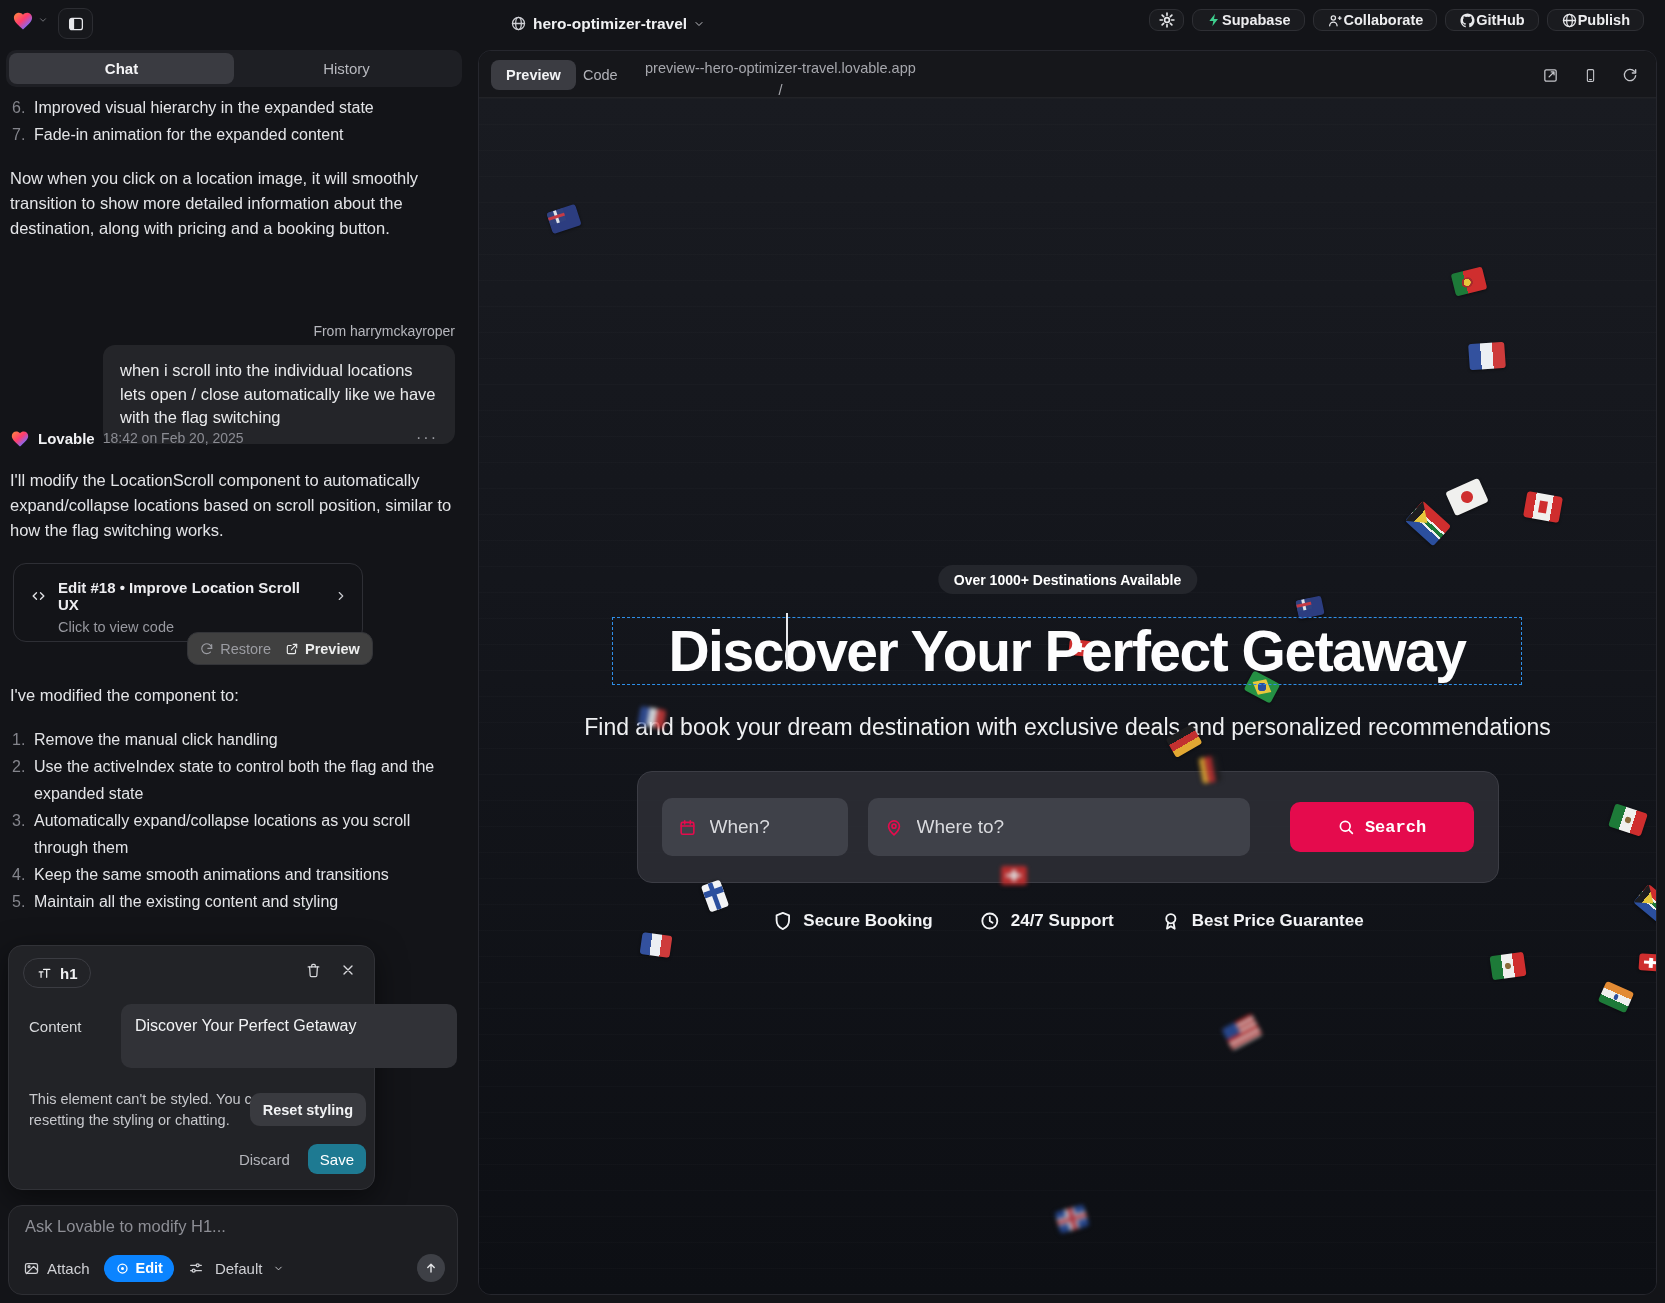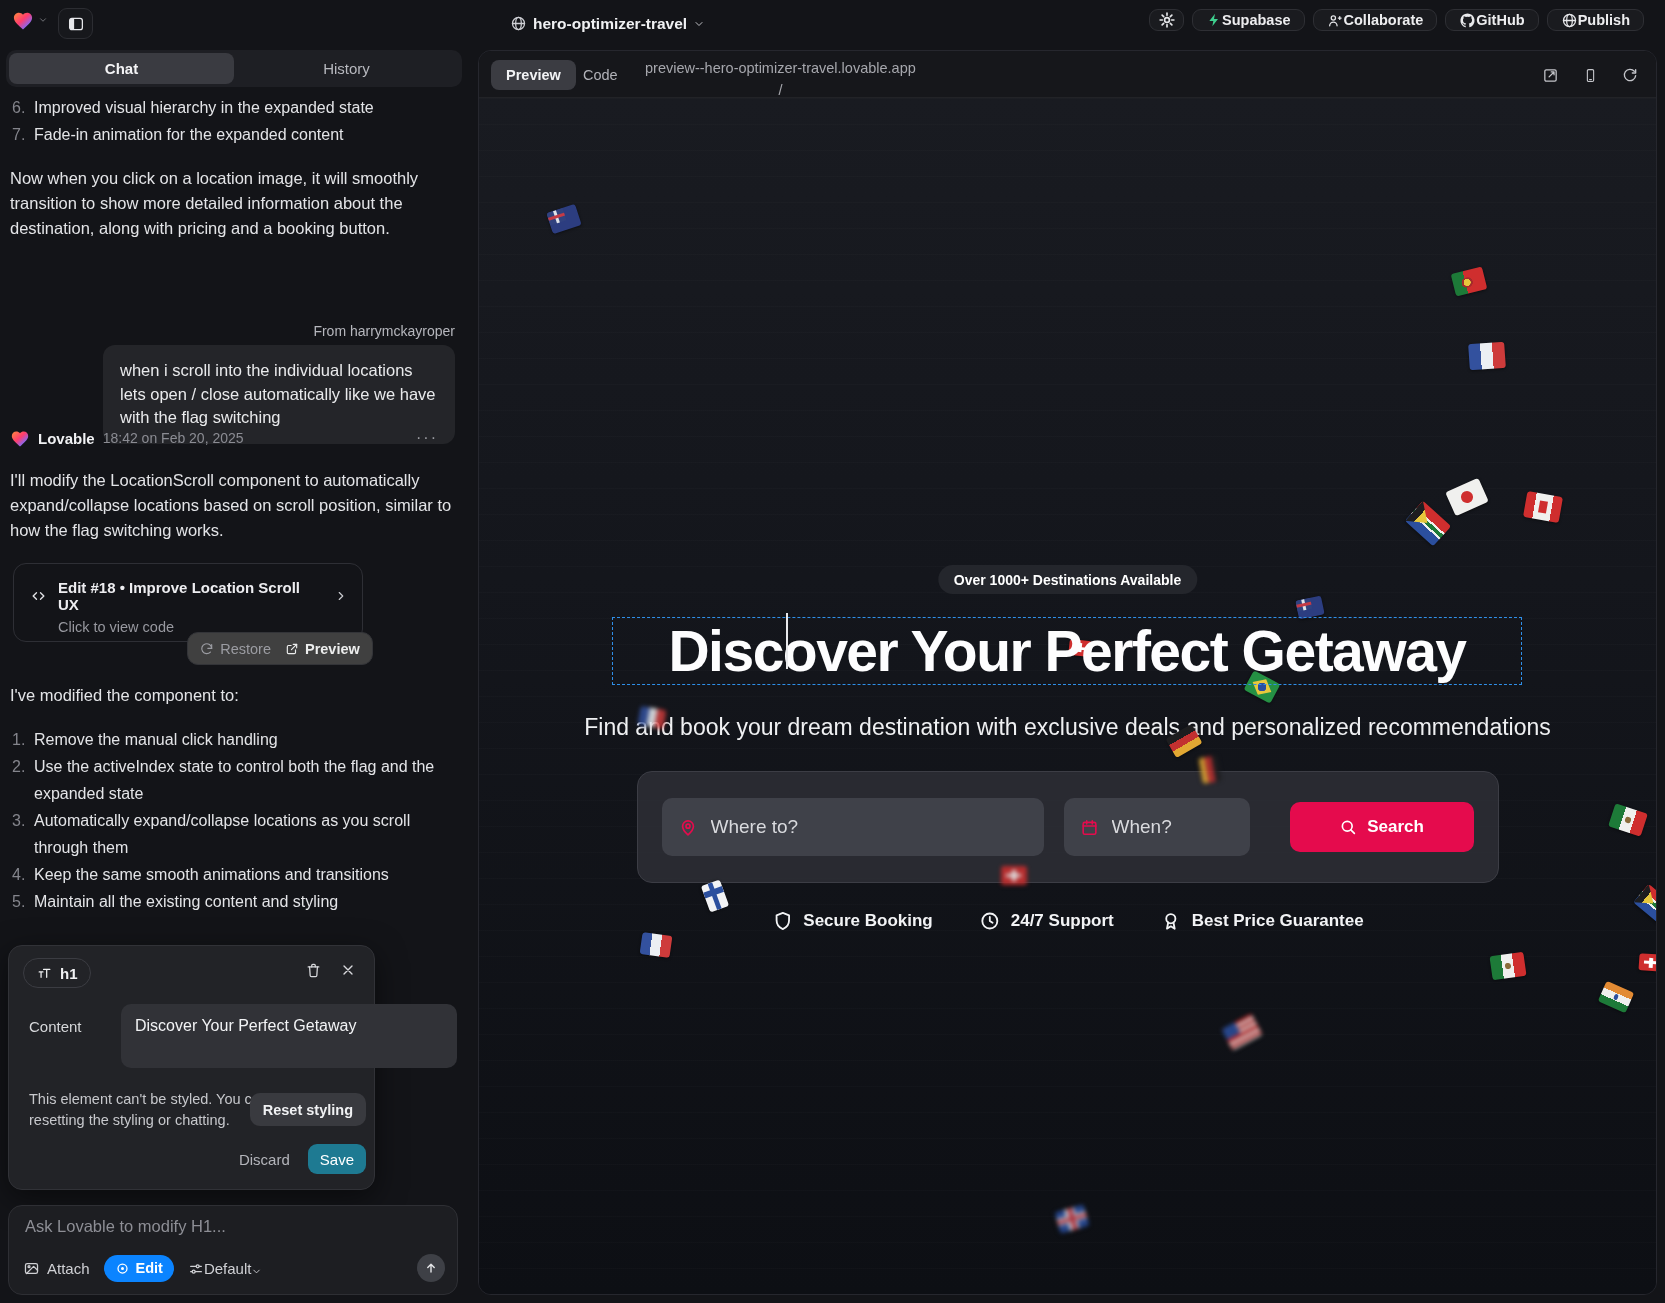--- a/index.html
+++ b/index.html
@@ -74,21 +74,21 @@
   
   .composer{position:absolute;left:8px;top:1158px;width:450px;height:90px;background:#1d1e22;
             border:1px solid #2e2f34;border-radius:14px;z-index:20;}
   .composer input{position:absolute;left:14px;top:10px;width:400px;background:transparent;border:none;outline:none;
                   font-family:"Liberation Sans",sans-serif;font-size:16.5px;color:#e7e8ea;}
   .composer input::placeholder{color:#8d8e95;}
   .comp-row{position:absolute;left:14px;right:12px;bottom:12px;display:flex;align-items:center;gap:14px;}
   .comp-attach{display:flex;align-items:center;gap:7px;font-size:15px;color:#cfd0d4;cursor:pointer;}
   .comp-edit{display:flex;align-items:center;gap:6px;height:27px;padding:0 11px;border-radius:999px;color:#fff;
              font-size:14.5px;font-weight:700;cursor:pointer;}
-  .comp-default{display:flex;align-items:flex-end;gap:0;font-size:15px;color:#cfd0d4;cursor:pointer;}
+  .comp-default{display:flex;align-items:center;gap:11px;font-size:15px;color:#cfd0d4;cursor:pointer;}
   .comp-send{margin-left:auto;width:28px;height:28px;border-radius:50%;background:#3e4046;display:flex;
              align-items:center;justify-content:center;cursor:pointer;}
 
   
   #preview-panel{position:absolute;left:478px;top:50px;width:1179px;height:1245px;background:#101217;
                  border:1px solid #26272e;border-radius:13px;overflow:hidden;}
   .pv-toolbar{position:absolute;left:0;top:0;right:0;height:47px;background:#16171b;border-bottom:1px solid #222327;}
   .pv-tab-preview{position:absolute;left:12px;top:9px;height:30px;padding:0 15px;background:#3b3c42;border-radius:8px;
                   display:flex;align-items:center;font-size:14.5px;font-weight:700;color:#f2f3f5;cursor:pointer;}
   .pv-tab-code{position:absolute;left:104px;top:9px;height:30px;display:flex;align-items:center;font-size:14.5px;
@@ -119,21 +119,21 @@
                 display:flex;align-items:center;padding:0 24px;gap:20px;}
   .s-input{height:58px;background:rgba(82,84,92,0.55);border-radius:10px;display:flex;align-items:center;
            gap:11px;padding:0 16px;}
   .s-input input{background:transparent;border:none;outline:none;font-family:"Liberation Sans",sans-serif;
                  font-size:19px;color:#e6e7ea;width:100%;}
   .s-input input::placeholder{color:#d9dade;}
   .s-where{width:382px;}
   .s-when{width:186px;}
   .search-btn{margin-left:auto;width:184px;height:50px;border:none;border-radius:10px;display:flex;align-items:center;
               justify-content:center;gap:10px;color:#fff;font-size:17px;font-weight:700;cursor:pointer;
-              font-family:Liberation Sans, sans-serif;}
+              font-family:Liberation Mono, monospace;}
   .features-row{position:absolute;left:50%;top:812px;transform:translateX(-50%);display:flex;gap:46px;z-index:3;}
   .feature{display:flex;align-items:center;gap:10px;font-size:17px;font-weight:700;color:#f2f3f5;white-space:nowrap;}
 
   
   .flag{position:absolute;border-radius:3px;overflow:hidden;z-index:5;box-shadow:0 1px 3px rgba(0,0,0,.45);}
   .flag i{position:absolute;display:none;}
   .f-france{background:linear-gradient(90deg,#33519e 0 33%,#eceff3 33% 66%,#ce3b3b 66%);}
   .f-portugal{background:linear-gradient(90deg,#1d7a38 0 38%,#cf2e2e 38%);}
   .f-portugal i{display:block;left:26%;top:30%;width:36%;height:42%;border-radius:50%;
      background:radial-gradient(circle,#e7c73c 0 44%,#a32b2b 45% 72%,transparent 73%);}
@@ -556,37 +556,37 @@
       <div class="hero-badge">Over 1000+ Destinations Available</div>
 
       <div class="hero-selection" style="border-color: rgb(47, 143, 232);">
         <div class="hero-title">Discover Your Perfect Getaway</div>
       </div>
       <div class="hero-caret"></div>
 
       <div class="hero-subtitle">Find and book your dream destination with exclusive deals and personalized recommendations</div>
 
       <div class="search-panel">
+        <div class="s-input s-when">
+          <span>
+            <svg width="19" height="19" viewBox="0 0 24 24" class="ic" style="stroke:#e50b4d;stroke-width:2">
+              <rect x="4" y="5.5" width="16" height="15" rx="2"></rect>
+                <path d="M4 10h16M8.5 3.5v4M15.5 3.5v4"></path>
+            </svg>
+          </span>
+          <input type="text" placeholder="When?" style="">
+        </div>
         <div class="s-input s-where">
           <span>
             <svg width="20" height="20" viewBox="0 0 24 24" class="ic" style="stroke:#e50b4d;stroke-width:2">
               <path d="M12 21.5c4-3.4 6.5-7 6.5-10.3a6.5 6.5 0 1 0-13 0c0 3.3 2.5 6.9 6.5 10.3z"></path>
               <circle cx="12" cy="11" r="2.4"></circle>
             </svg>
           </span>
           <input type="text" placeholder="Where to?" style="">
-        </div>
-        <div class="s-input s-when">
-          <span>
-            <svg width="19" height="19" viewBox="0 0 24 24" class="ic" style="stroke:#e50b4d;stroke-width:2">
-              <rect x="4" y="5.5" width="16" height="15" rx="2"></rect>
-                <path d="M4 10h16M8.5 3.5v4M15.5 3.5v4"></path>
-            </svg>
-          </span>
-          <input type="text" placeholder="When?" style="">
         </div>
         <button class="search-btn" style="background: rgb(229, 11, 77);">
           <span>
             <svg width="18" height="18" viewBox="0 0 24 24" class="ic" style="stroke:#fff;stroke-width:2.2">
               <circle cx="11" cy="11" r="6.5"></circle>
                 <path d="M15.8 15.8 20.5 20.5"></path>
             </svg>
           </span>
           <span>Search</span>
         </button>

